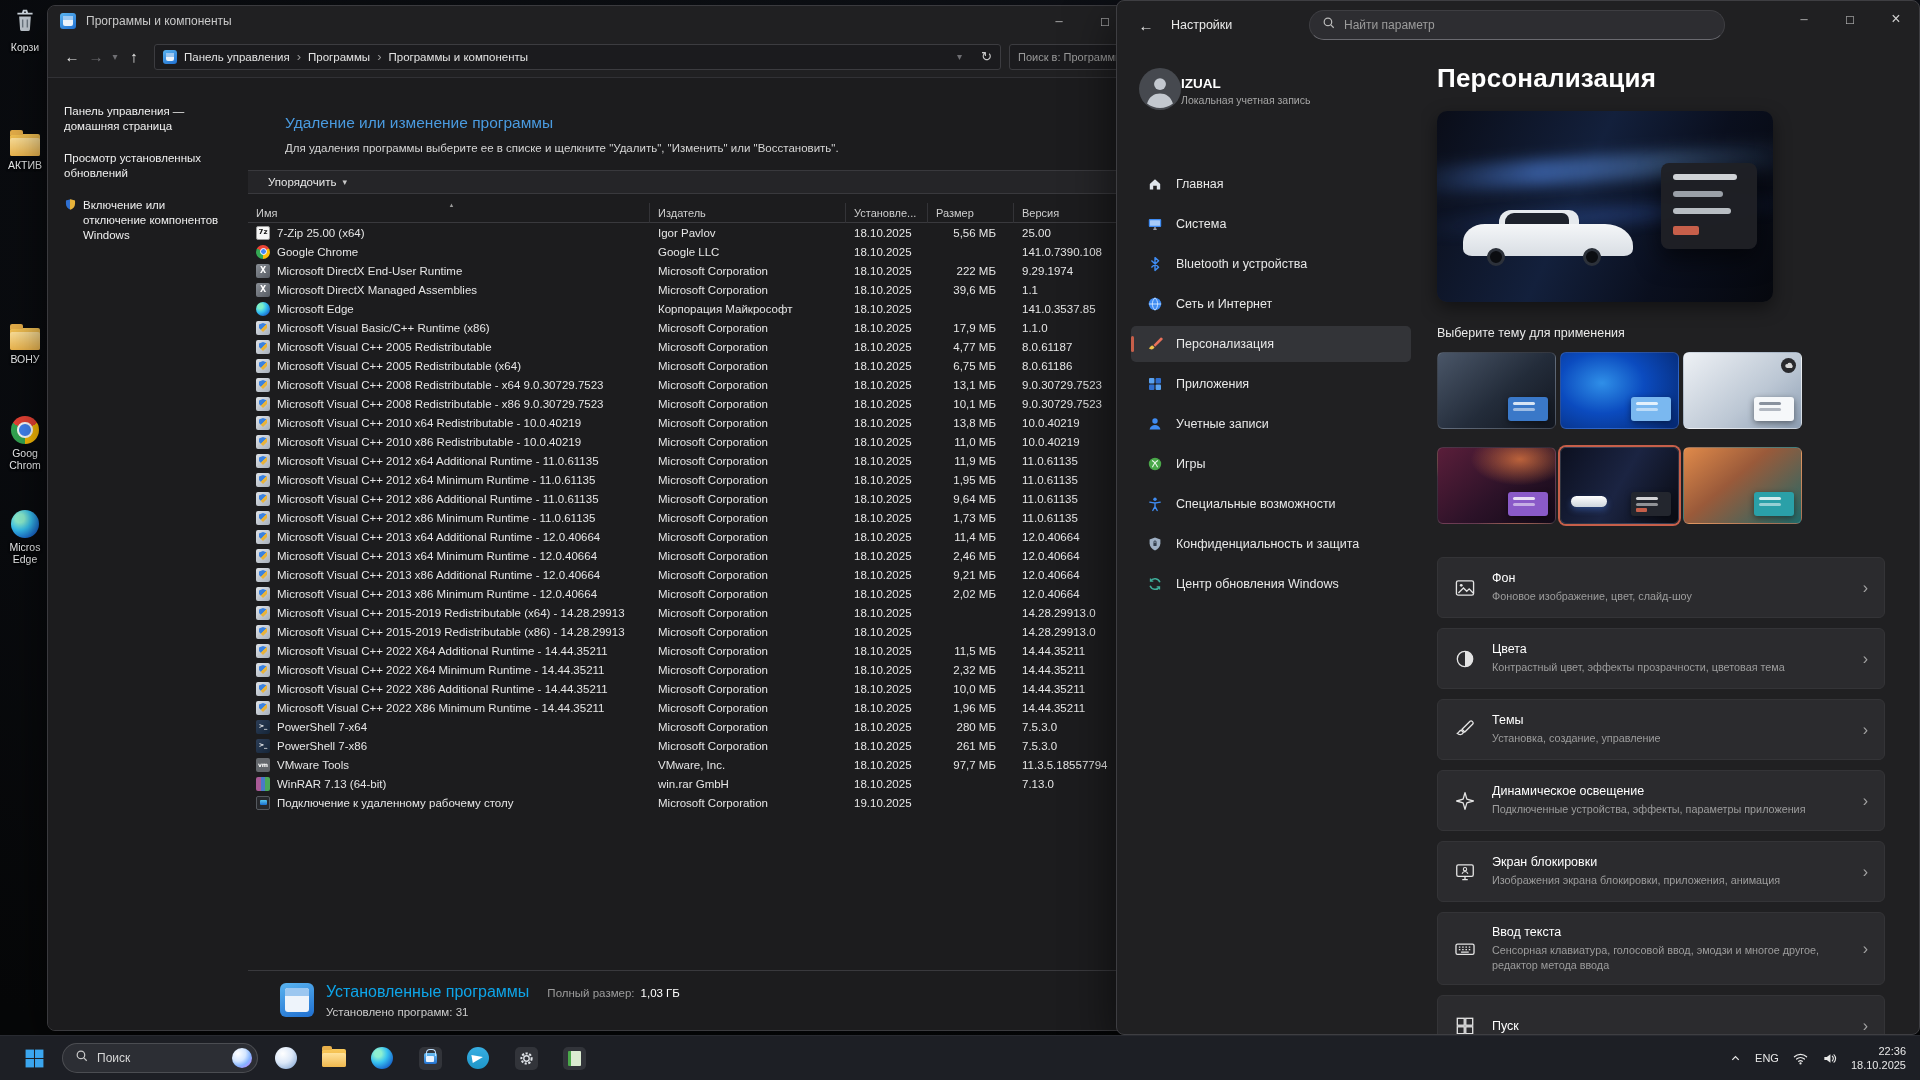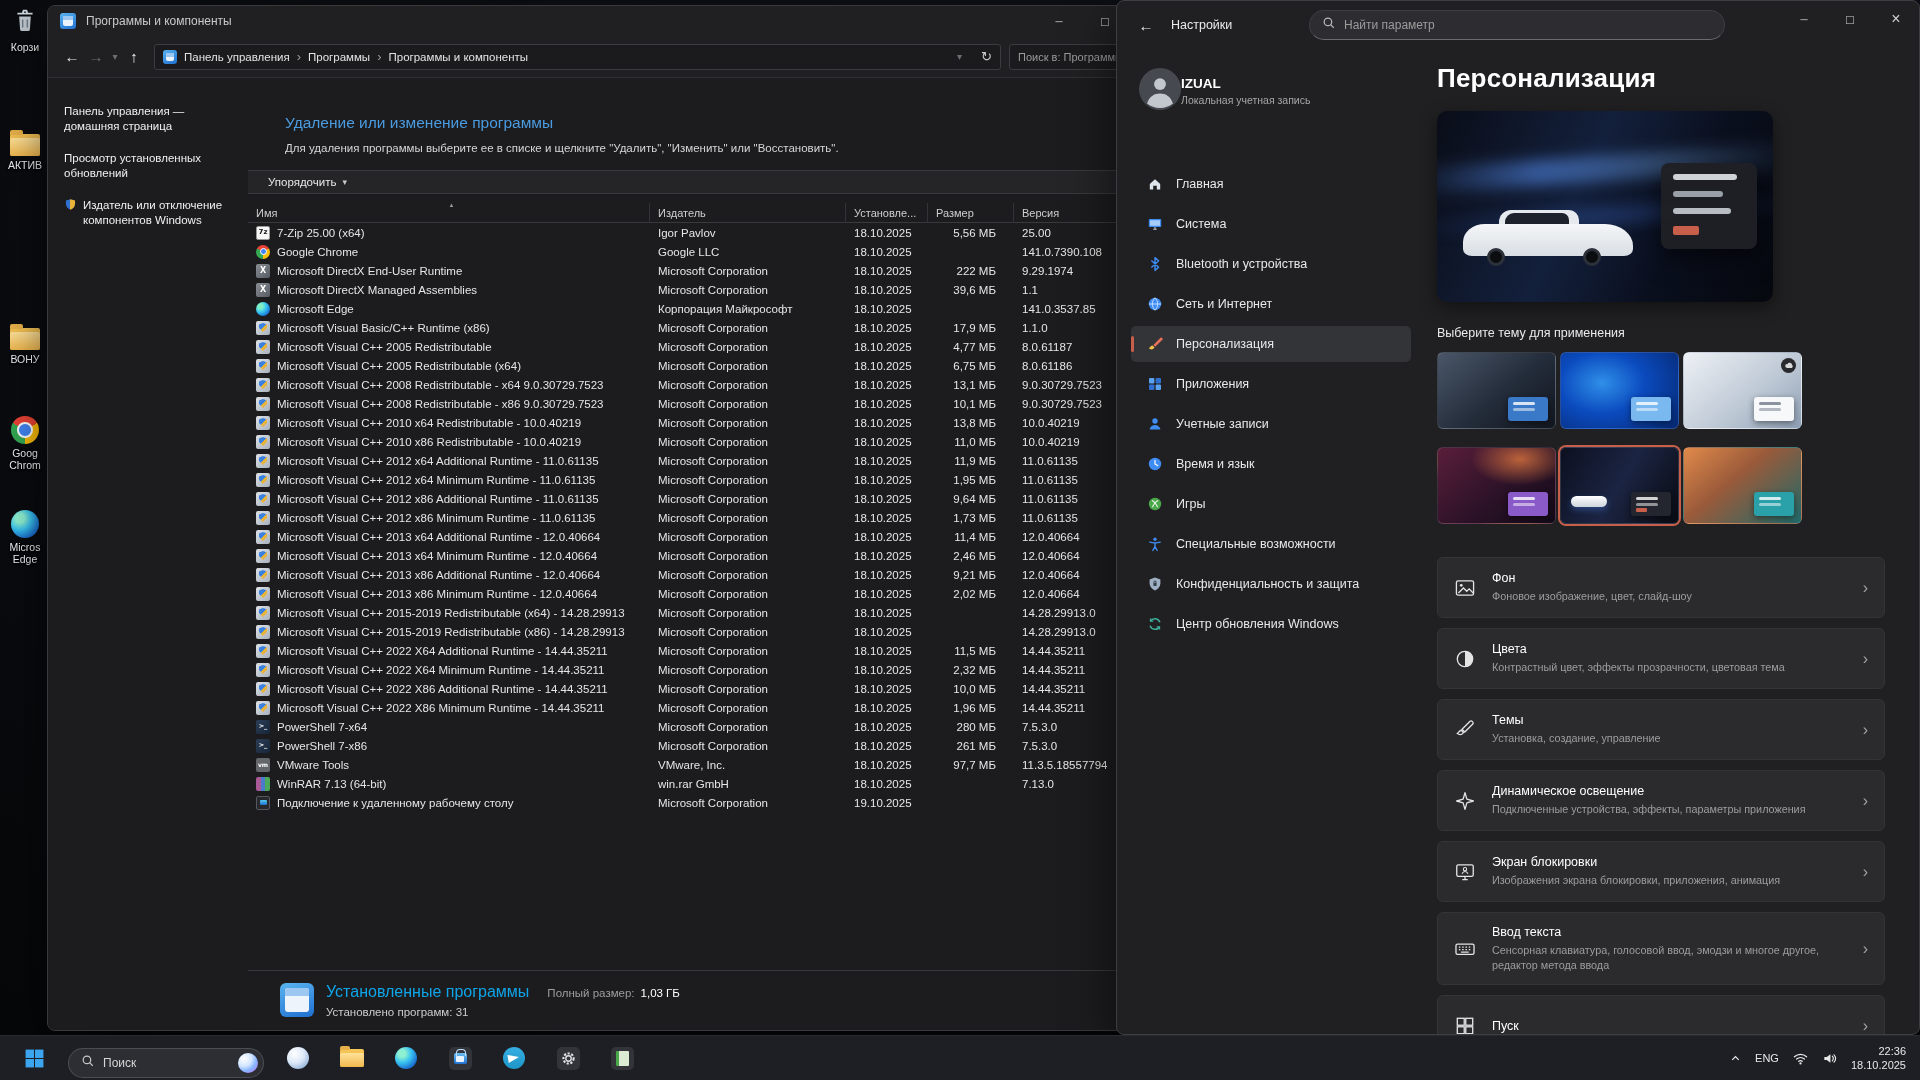--- a/index.html
+++ b/index.html
@@ -171,21 +171,21 @@
           padding:12px 16px;min-height:61px;cursor:pointer}
   .s-ci{width:22px;flex:0 0 auto;display:flex}
   .s-ct{flex:1;min-width:0}
   .s-ct .tt{font-size:12.5px;color:#fff}
   .s-ct .st{font-size:10.8px;color:#9d9d9d;margin-top:4px;line-height:1.35}
   .chev{margin-left:auto;color:#a2a2a2;font-size:16px;flex:0 0 auto}.chev::before{content:"›"}
 
   
   .taskbar{position:absolute;left:0;right:0;bottom:0;height:45px;z-index:40;display:flex;align-items:center;
            background:rgba(30,32,38,.97);border-top:1px solid rgba(255,255,255,.05)}
-  .tb-left{display:flex;align-items:flex-end;margin-left:14px;gap:14px}
+  .tb-left{display:flex;align-items:center;margin-left:14px;gap:8px}
   .tb-ico{width:40px;height:40px;border-radius:5px;display:flex;align-items:center;justify-content:center;cursor:pointer}
   .tb-search{width:196px;height:30px;border-radius:15px;background:rgba(255,255,255,.07);border:1px solid rgba(255,255,255,.15);
              display:flex;align-items:center;padding:0 5px 0 12px;gap:8px;cursor:pointer}
   .tb-search .lbl{font-size:12px;color:#d6d6d6;flex:1}
   .sball{width:20px;height:20px;border-radius:50%;
          background:radial-gradient(circle at 30% 28%,#ffffff,#d4e6ff 38%,#86b4ff 62%,#b08cff 82%,#ff9ab8)}
   .ball{width:22px;height:22px;border-radius:50%;background:radial-gradient(circle at 35% 30%,#ffffff,#dce8f8 45%,#9cb8dd 78%,#7a9cc8)}
   .tb-folder{width:24px;height:18px;background:linear-gradient(#f8c85a,#e8a93a);border-radius:2px;position:relative}
   .tb-folder::before{content:"";position:absolute;top:-3px;left:0;width:10px;height:4px;background:#e8b04a;border-radius:2px 2px 0 0}
   .tb-folder::after{content:"";position:absolute;inset:4px 0 0 0;background:linear-gradient(#ffe29a,#f0b84e);border-radius:2px}
@@ -272,21 +272,21 @@
         <div class="p-link shielded">
           <span><svg viewBox="0 0 16 16" width="13" height="13">
                 <defs>
                   <linearGradient id="sh" x1="0" y1="0" x2="1" y2="0">
                     <stop offset=".5" stop-color="#2f6fd0"></stop>
                     <stop offset=".5" stop-color="#e8b33a"></stop>
                   </linearGradient>
                 </defs>
                 <path d="M8 1.4 13.6 3v4.2c0 3.5-2.3 6-5.6 7.2C4.7 13.2 2.4 10.7 2.4 7.2V3z" fill="url(#sh)"></path>
               </svg></span>
-          <span>Издатель или отключение компонентов Windows</span>
+          <span>Включение или отключение компонентов Windows</span>
         </div>
       </div>
       <div class="p-main">
         <div class="p-h1">Удаление или изменение программы</div>
         <div class="p-desc">Для удаления программы выберите ее в списке и щелкните "Удалить", "Изменить" или "Восстановить".</div>
         <div class="p-cmdbar">
           <span>Упорядочить</span>
           <span class="caret"></span>
           <span class="cmd-right">
             <span class="i-list"></span>
@@ -717,29 +717,20 @@
             <span>Приложения</span>
           </div>
           <div class="s-nav-item">
             <span class="s-ni">
                 <svg viewBox="0 0 16 16">
                   <circle cx="8" cy="5" r="2.7" fill="#3f8cf3"></circle>
                   <path d="M2.6 13.6c.5-3.1 2.8-4.6 5.4-4.6s4.9 1.5 5.4 4.6z" fill="#3f8cf3"></path>
                 </svg>
               </span>
             <span>Учетные записи</span>
-          </div>
-          <div class="s-nav-item">
-            <span class="s-ni">
-                <svg viewBox="0 0 16 16">
-                  <circle cx="8" cy="8" r="6.2" fill="#3f8cf3"></circle>
-                  <path d="M8 4.4V8l2.6 1.6" stroke="#fff" stroke-width="1.2" fill="none" stroke-linecap="round"></path>
-                </svg>
-              </span>
-            <span>Время и язык</span>
           </div>
           <div class="s-nav-item">
             <span class="s-ni">
                 <svg viewBox="0 0 16 16">
                   <circle cx="8" cy="8" r="6.2" fill="#4aa84a"></circle>
                   <path d="M5 4.6c2.2 1 3.8 2.8 5.6 6.6M11 4.6C8.8 5.6 7.2 7.4 5.4 11.2" stroke="#eaf6ea" stroke-width="1.1" fill="none"></path>
                 </svg>
               </span>
             <span>Игры</span>
           </div>

